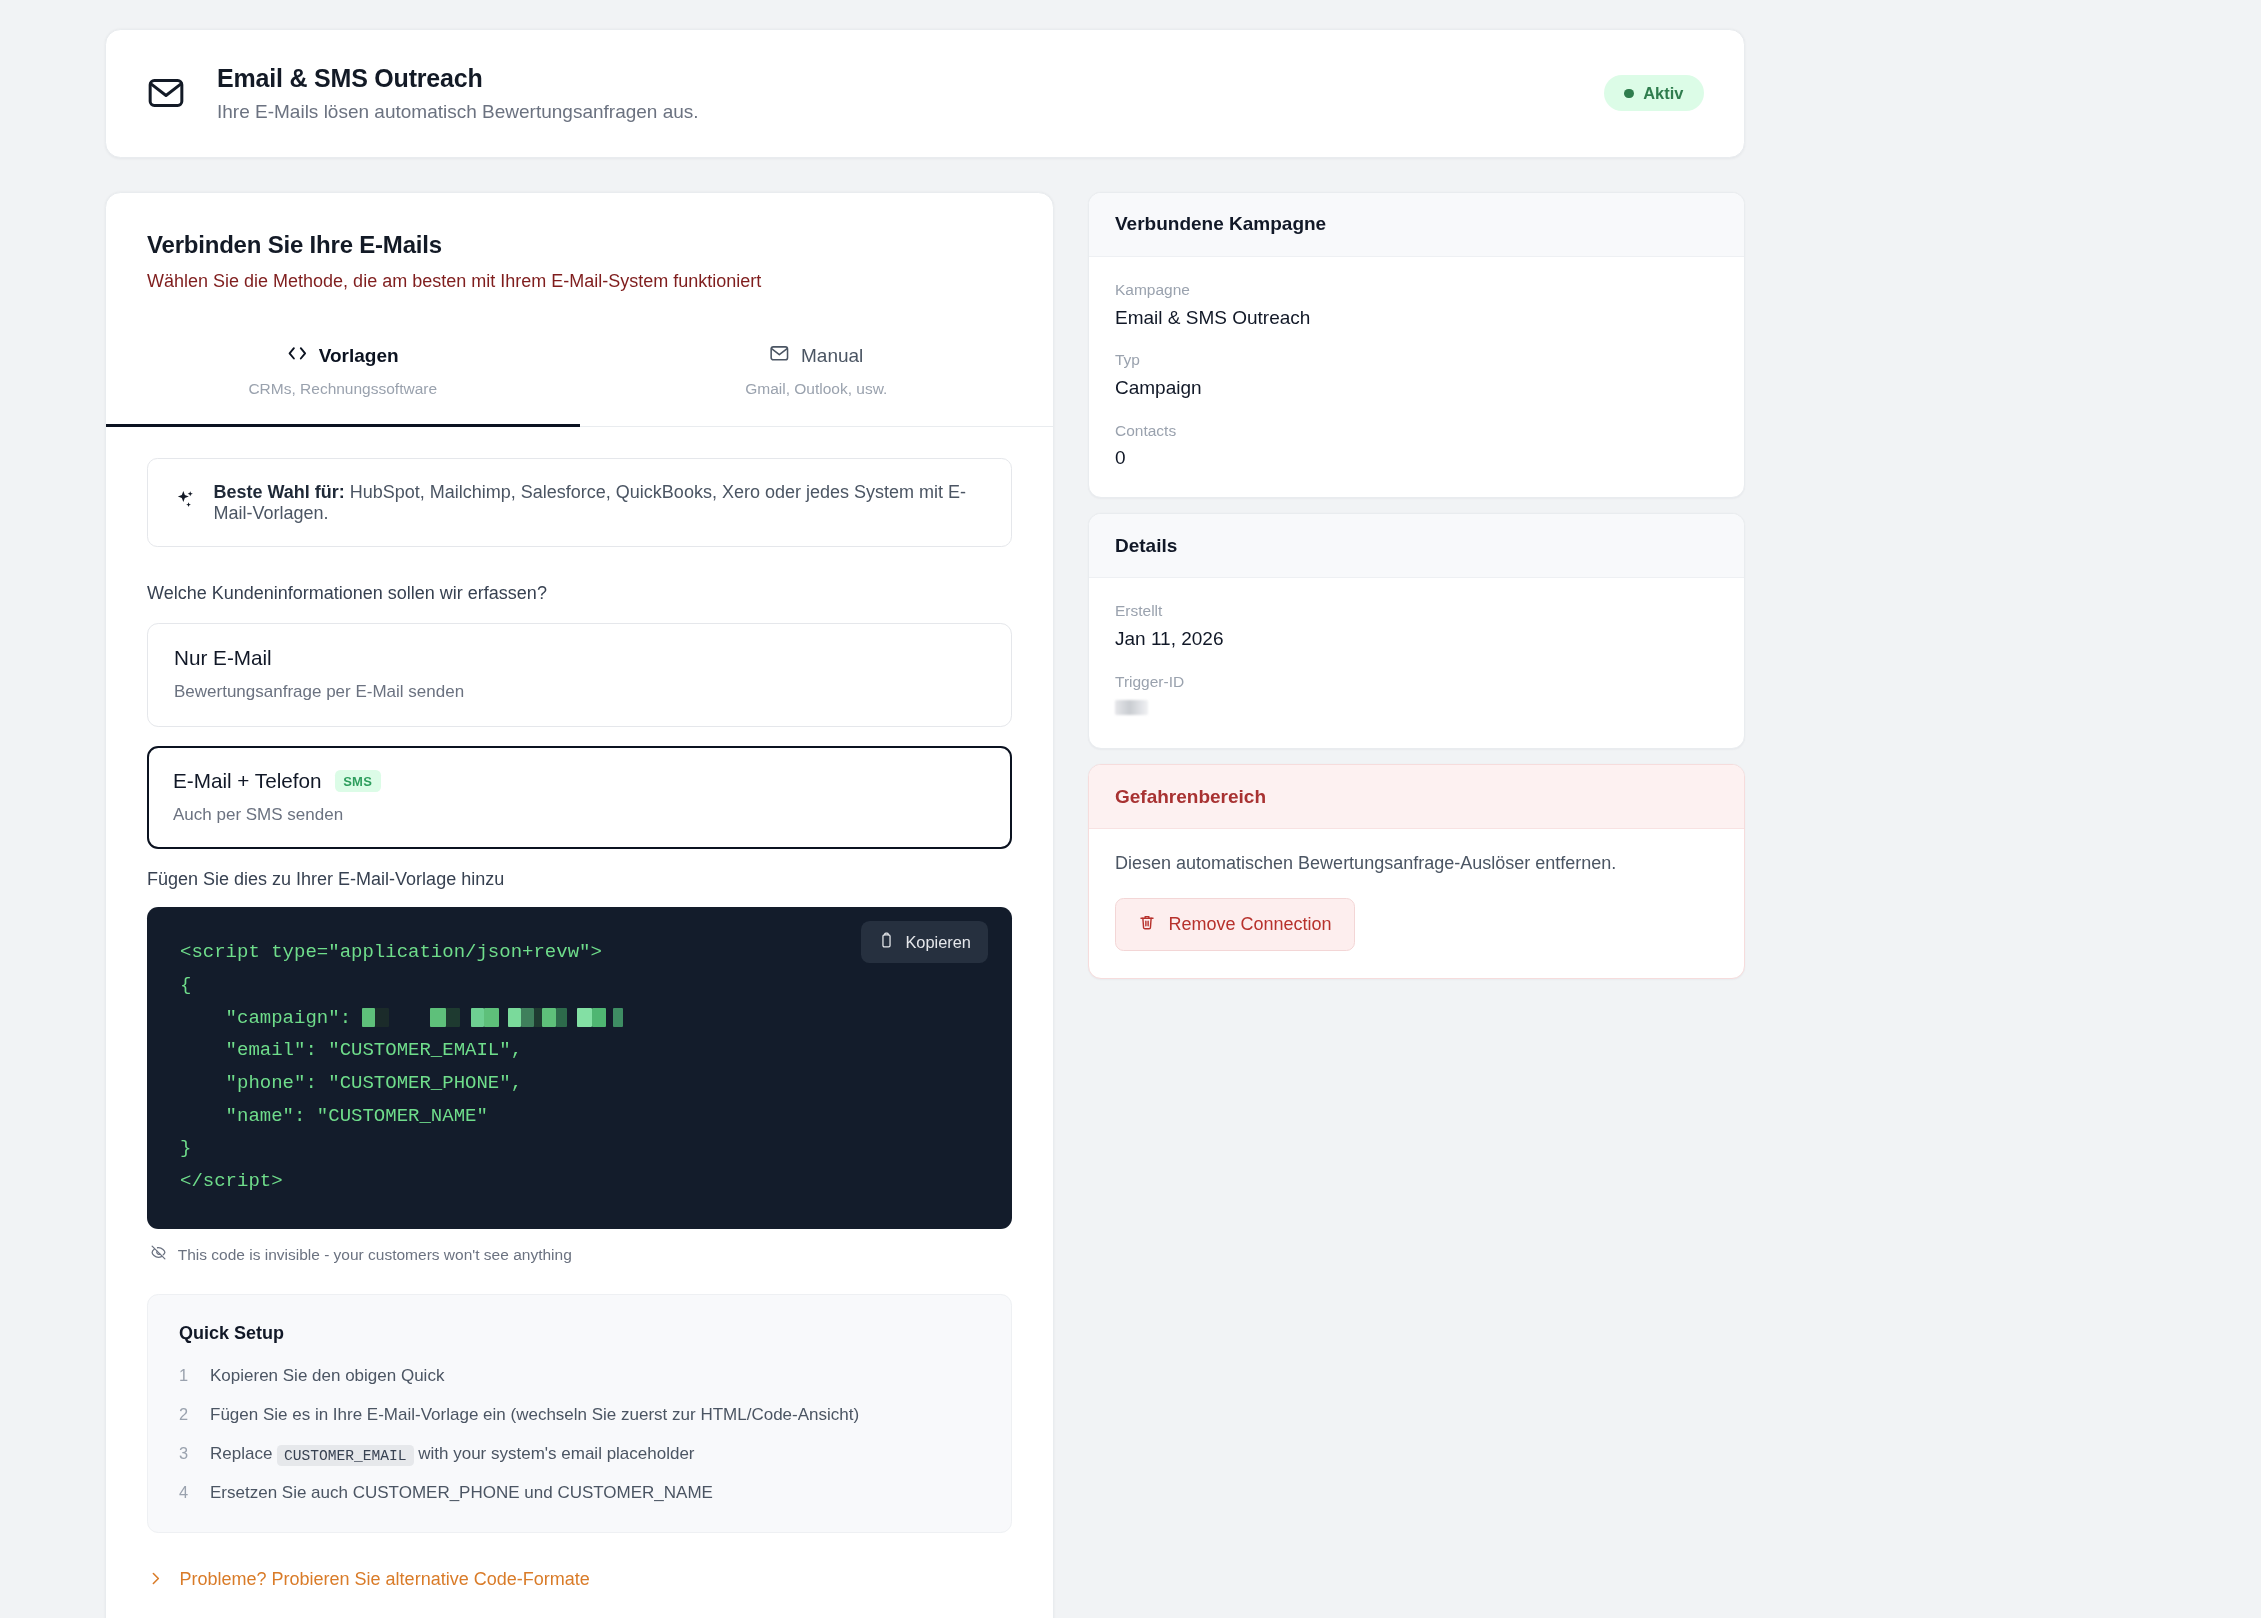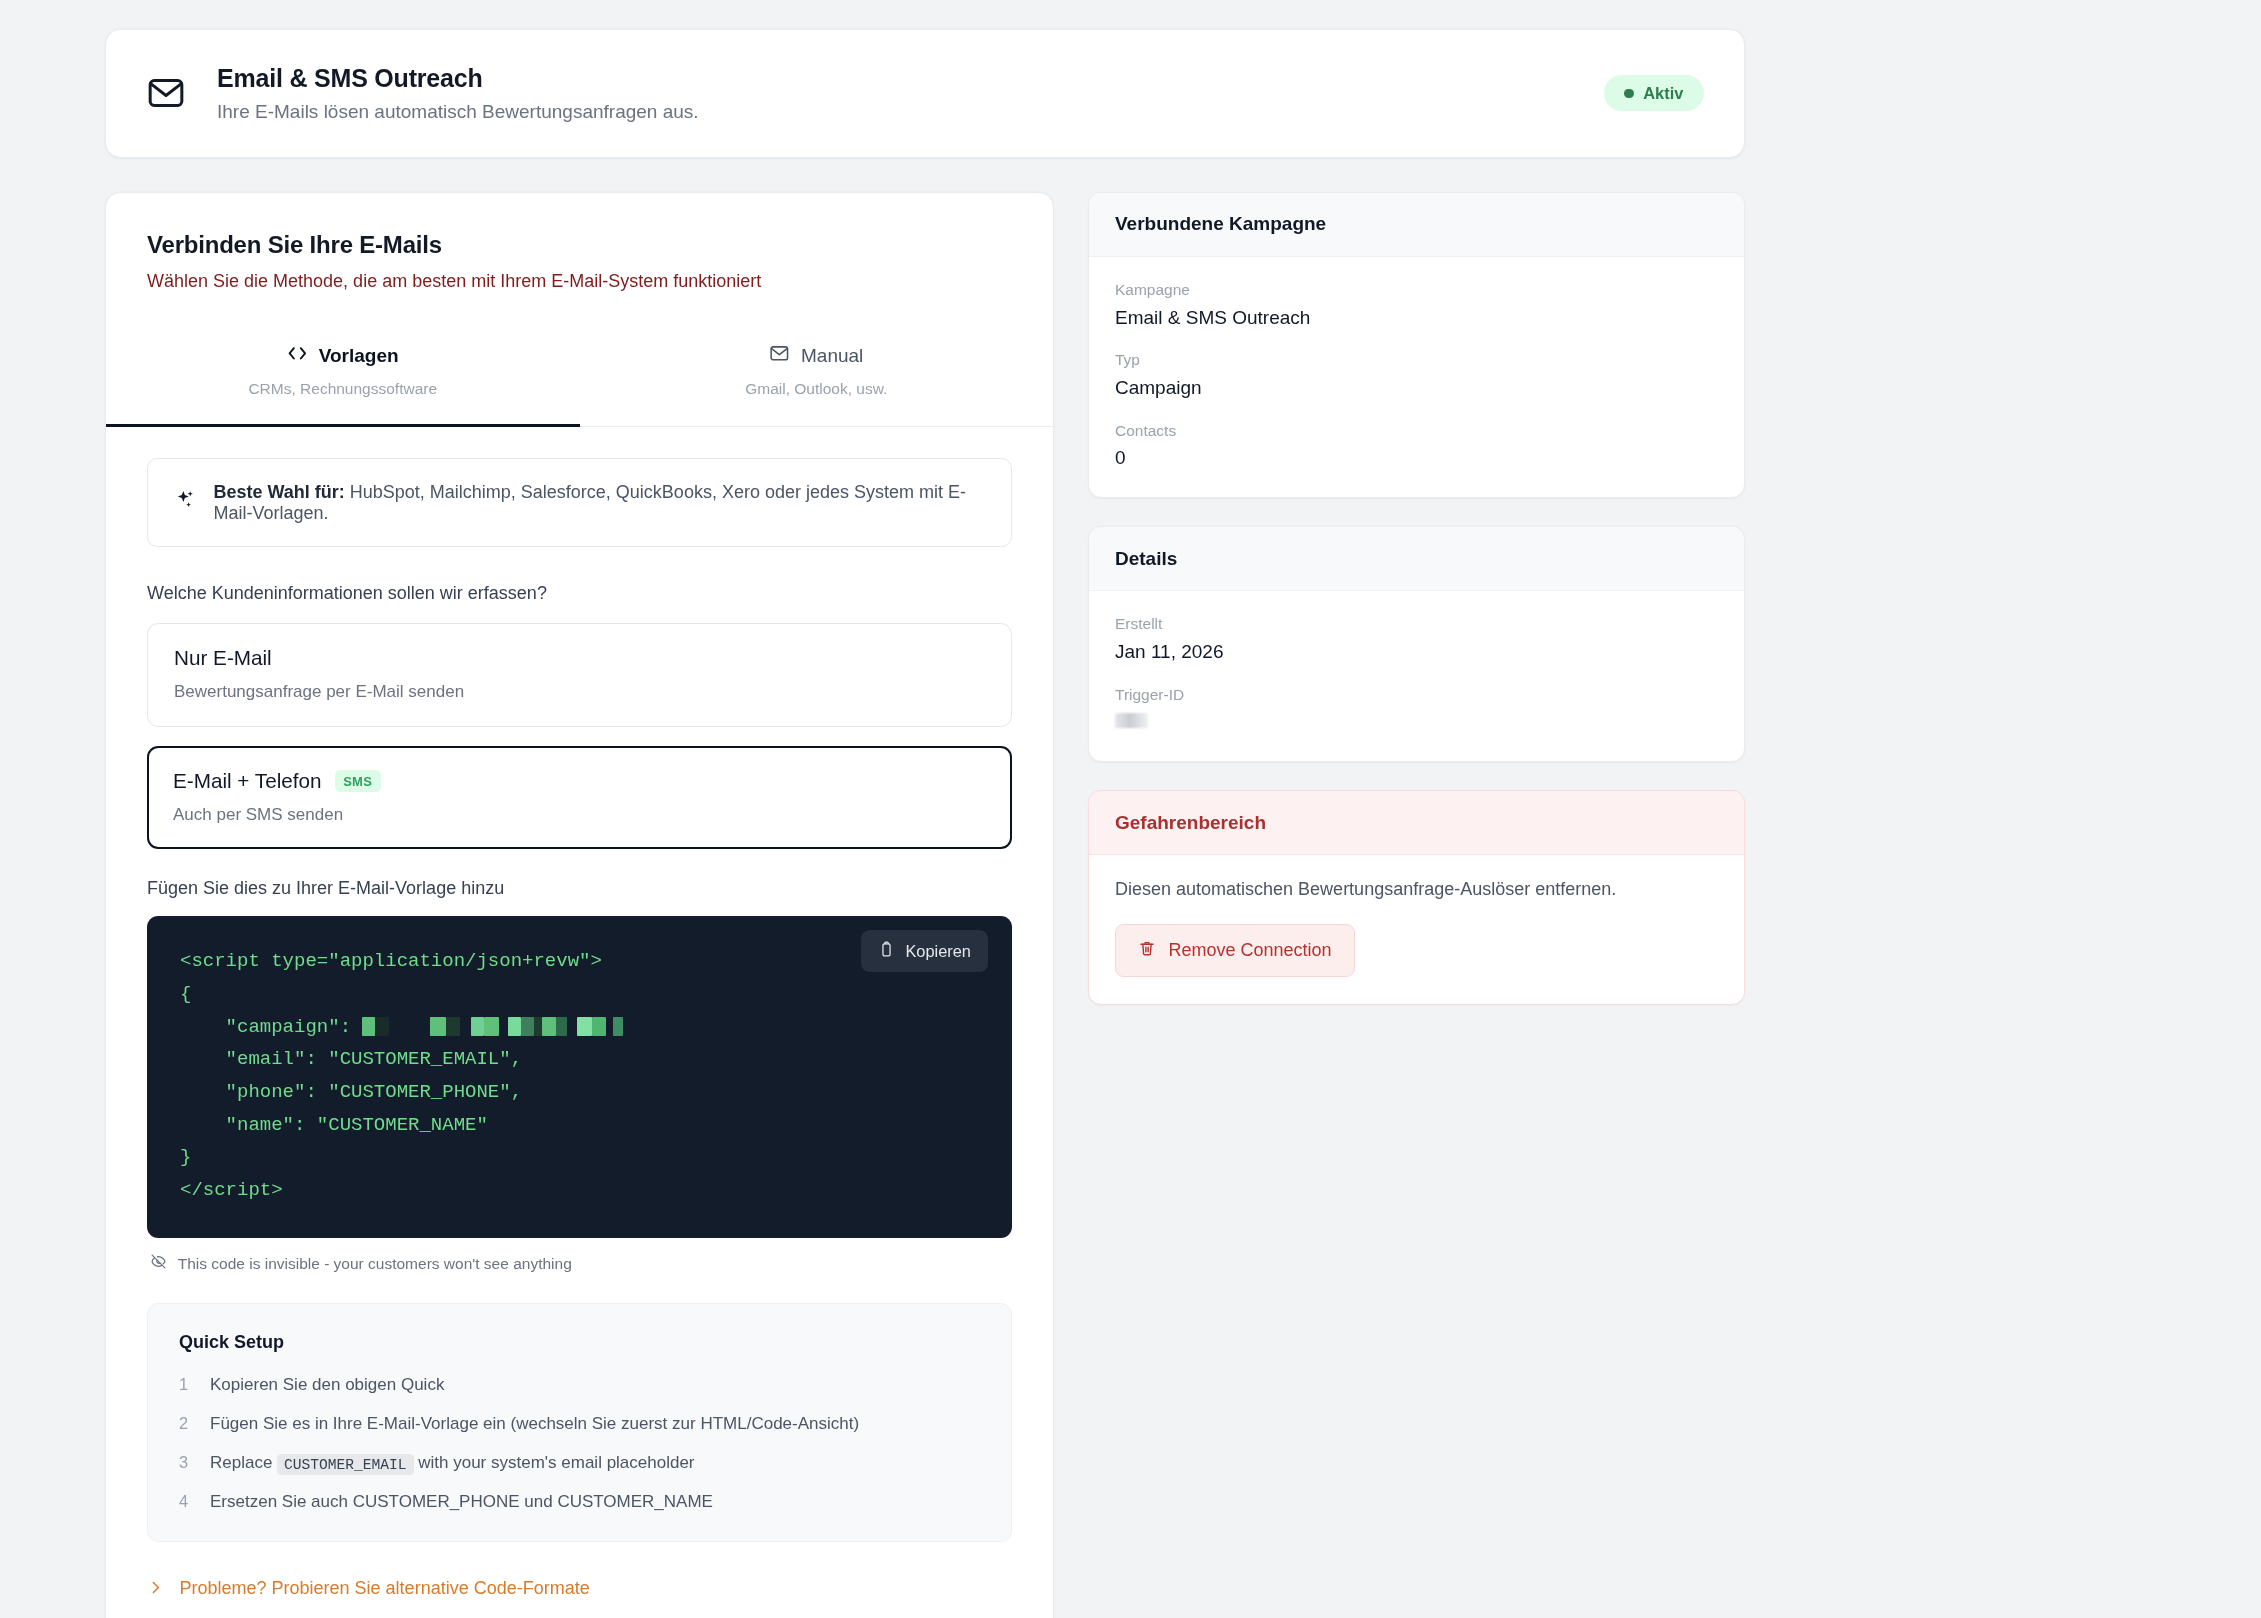--- a/index.html
+++ b/index.html
@@ -56,21 +56,21 @@
   
   .cols { display: flex; gap: 34px; align-items: flex-start; }
   .col-main {
     flex: 1 1 auto;
     background: #ffffff;
     border-radius: 15.5px;
     border: 0.9px solid #e9ecef;
     box-shadow: 0 0.9px 2.6px rgba(16,24,40,0.05);
     min-height: 1465px;
   }
-  .col-side { flex: 0 0 657px; display: flex; flex-direction: column; gap: 28px; justify-content: center; }
+  .col-side { flex: 0 0 657px; display: flex; flex-direction: column; gap: 15px; justify-content: center; }
 
   
   .main-head { padding: 38px 41px 29px 41px; }
   .main-title {
     font-size: 24px; font-weight: bold; color: #131a26;
     letter-spacing: -0.2px; margin-bottom: 12px;
   }
   .main-sub { font-size: 18px; color: #7f1d1d; }
 
   
@@ -119,21 +119,21 @@
     font-size: 20.7px; color: #111827; margin-bottom: 12px;
     display: flex; align-items: center; gap: 13px;
   }
   .sms-chip {
     background: #dcfce7; color: #2f9e5e; font-size: 13px; font-weight: bold;
     padding: 3.4px 8.6px; border-radius: 5.2px; letter-spacing: 0.3px;
     font-family: "Liberation Sans", sans-serif;
   }
   .option-sub { font-size: 17px; color: #6b7280; }
 
-  .code-label { font-size: 18px; color: #374151; margin: 29px 0 17px 0; }
+  .code-label { font-size: 18px; color: #374151; margin: 20px 0 17px 0; }
 
   .code-box {
     position: relative;
     background: #131c2b;
     border-radius: 11.2px;
     padding: 29px 33px 31px 33px;
     overflow: hidden;
   }
   pre.code {
     font-family: "Liberation Mono", monospace;

